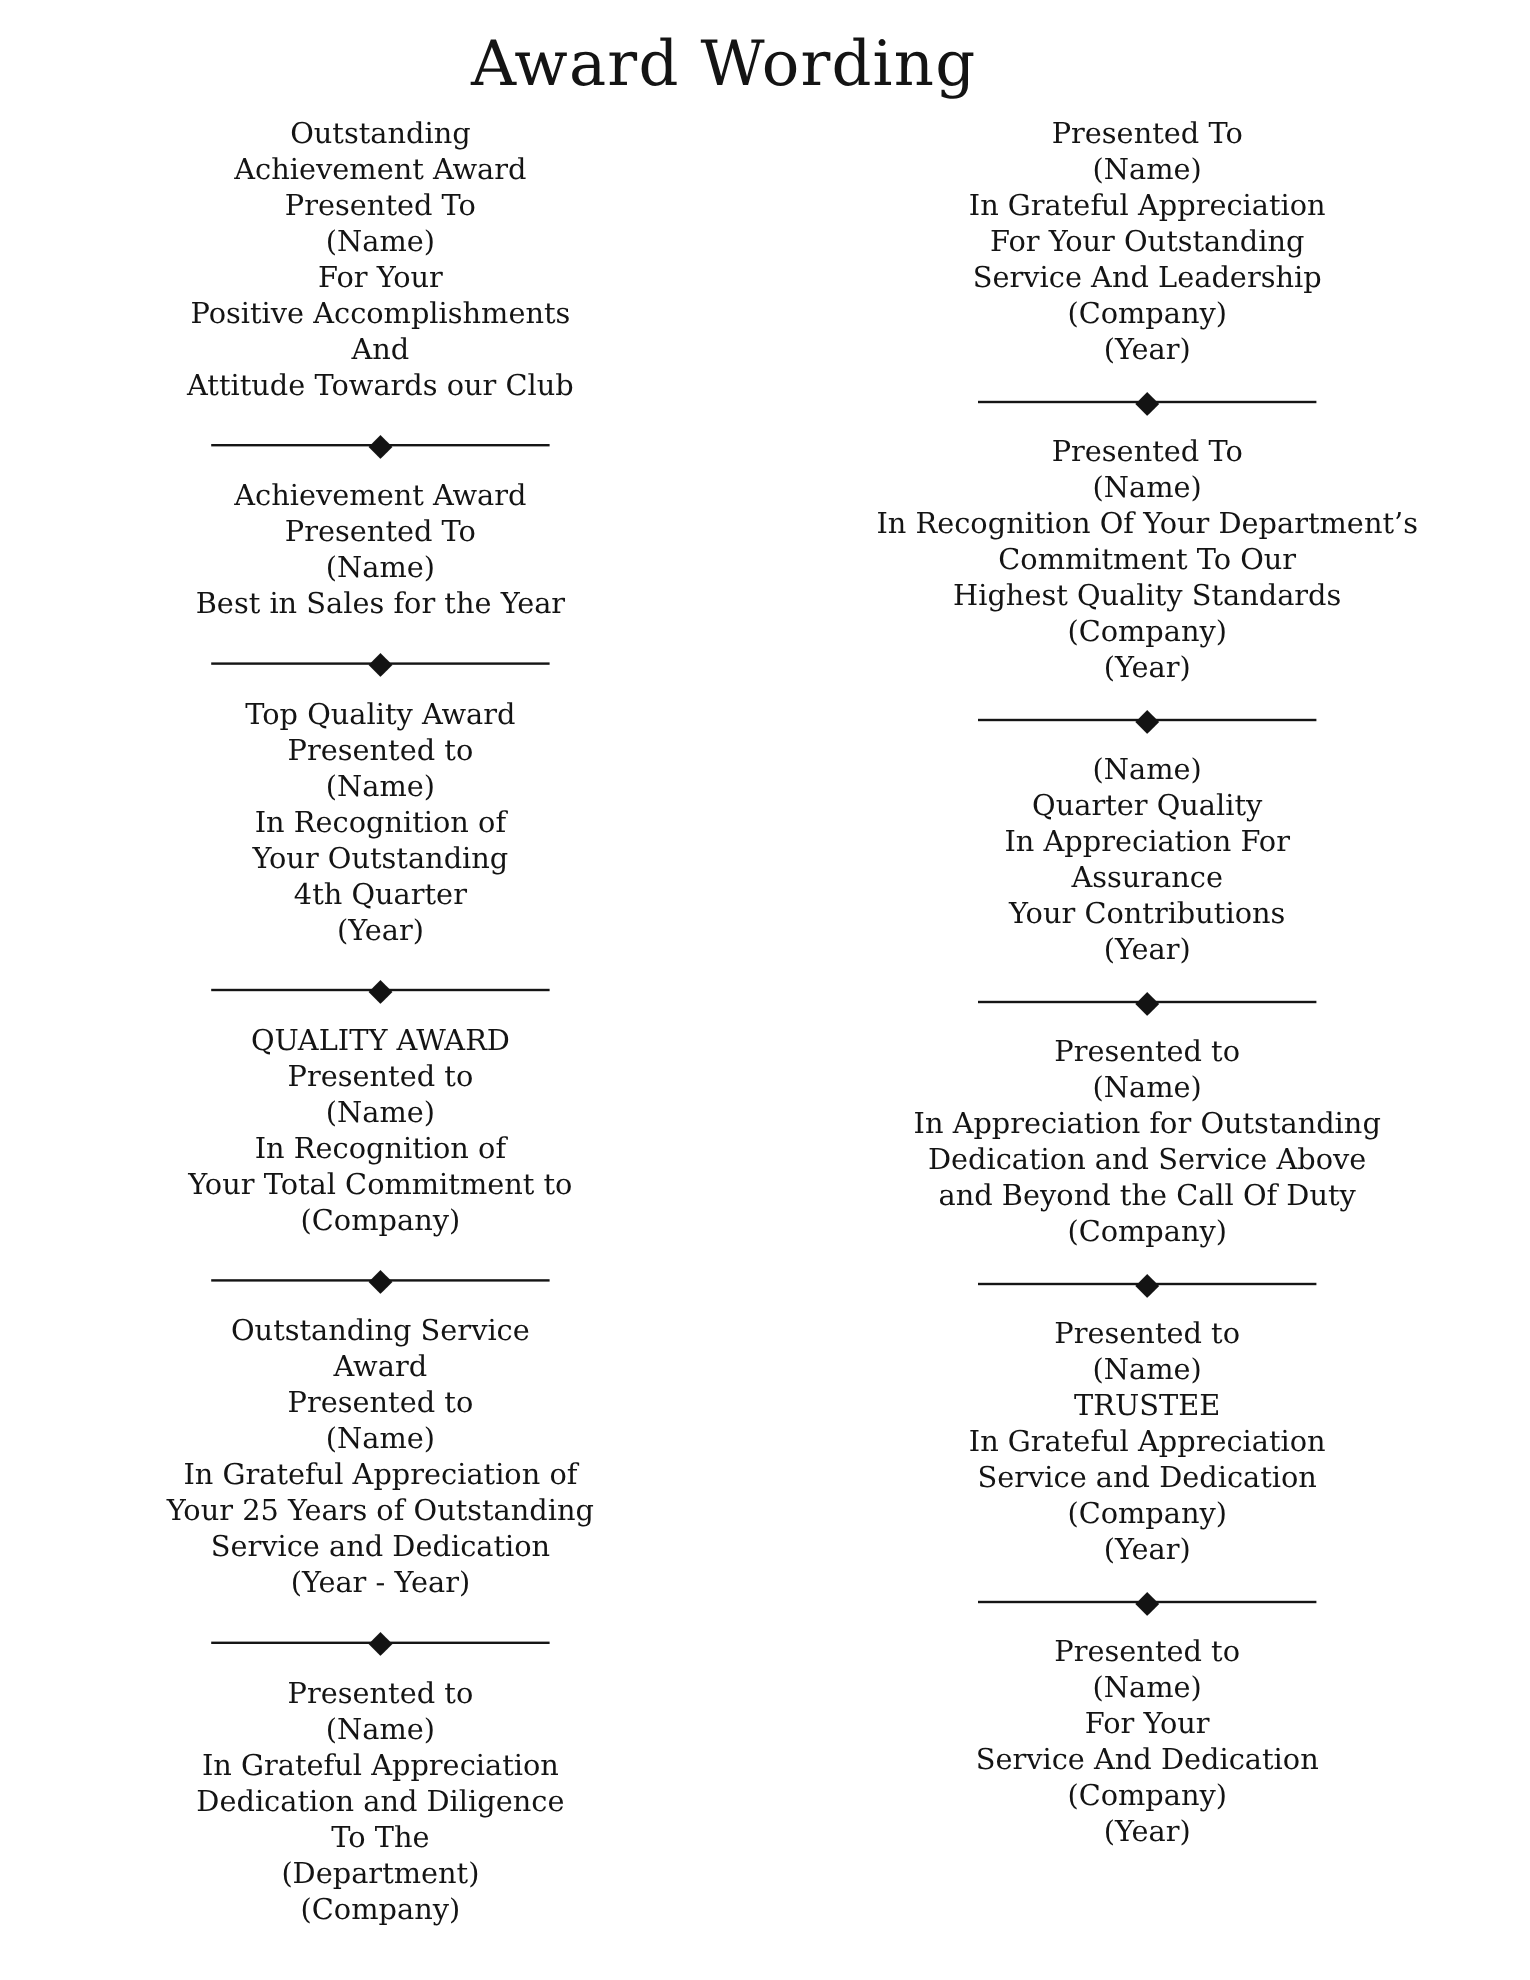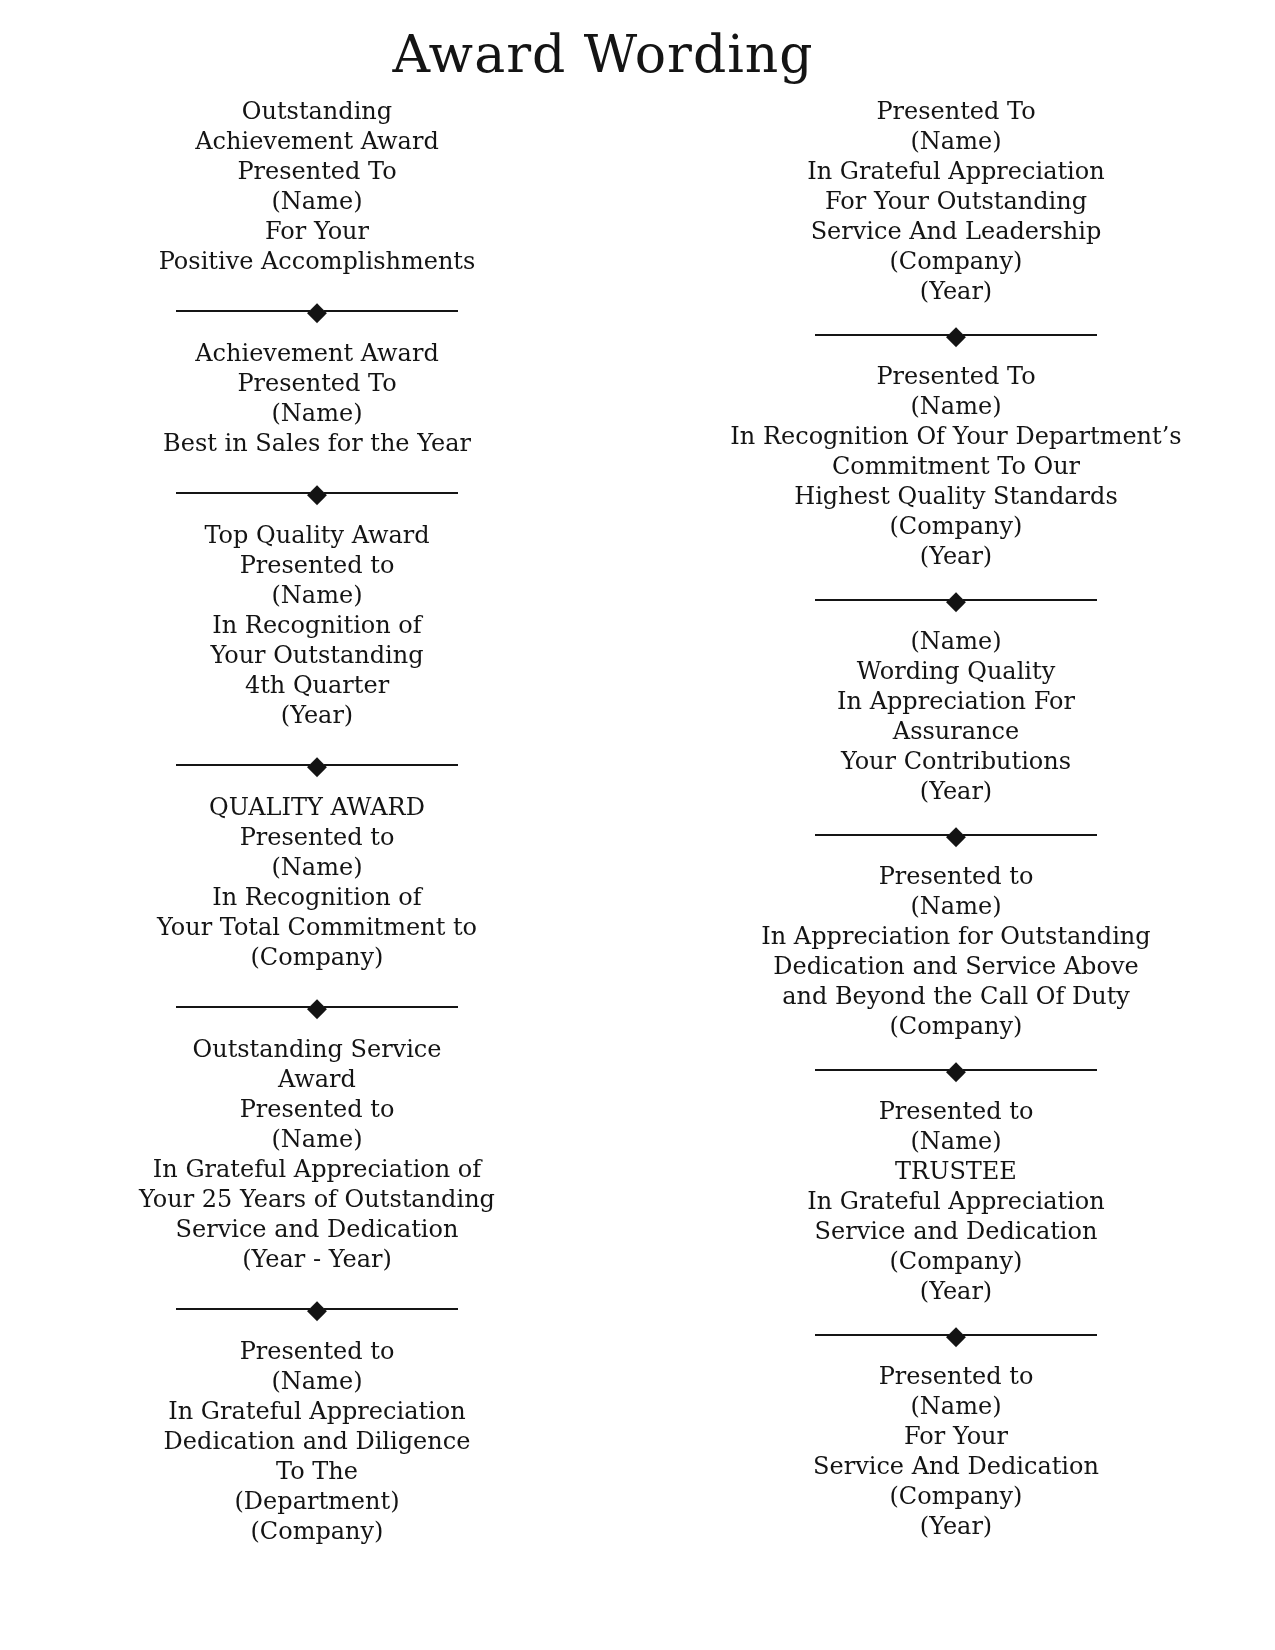--- a/index.html
+++ b/index.html
@@ -62,20 +62,22 @@
 <div class="page">
   <h1 class="title">Award Wording</h1>
   <div class="col col-left" id="col-left">
       <div class="award-block">
         <div class="award-line">Outstanding</div>
         <div class="award-line">Achievement Award</div>
         <div class="award-line">Presented To</div>
         <div class="award-line">(Name)</div>
         <div class="award-line">For Your</div>
         <div class="award-line">Positive Accomplishments</div>
+        <div class="award-line">And</div>
+        <div class="award-line">Attitude Towards our Club</div>
       </div>
       <div class="divider">
         <span class="dline"></span>
         <span class="diamond">◆</span>
         <span class="dline"></span>
       </div>
       <div class="award-block">
         <div class="award-line">Achievement Award</div>
         <div class="award-line">Presented To</div>
         <div class="award-line">(Name)</div>
@@ -162,21 +164,21 @@
         <div class="award-line">(Company)</div>
         <div class="award-line">(Year)</div>
       </div>
       <div class="divider">
         <span class="dline"></span>
         <span class="diamond">◆</span>
         <span class="dline"></span>
       </div>
       <div class="award-block">
         <div class="award-line">(Name)</div>
-        <div class="award-line">Wording Quality</div>
+        <div class="award-line">Quarter Quality</div>
         <div class="award-line">In Appreciation For</div>
         <div class="award-line">Assurance</div>
         <div class="award-line">Your Contributions</div>
         <div class="award-line">(Year)</div>
       </div>
       <div class="divider">
         <span class="dline"></span>
         <span class="diamond">◆</span>
         <span class="dline"></span>
       </div>

